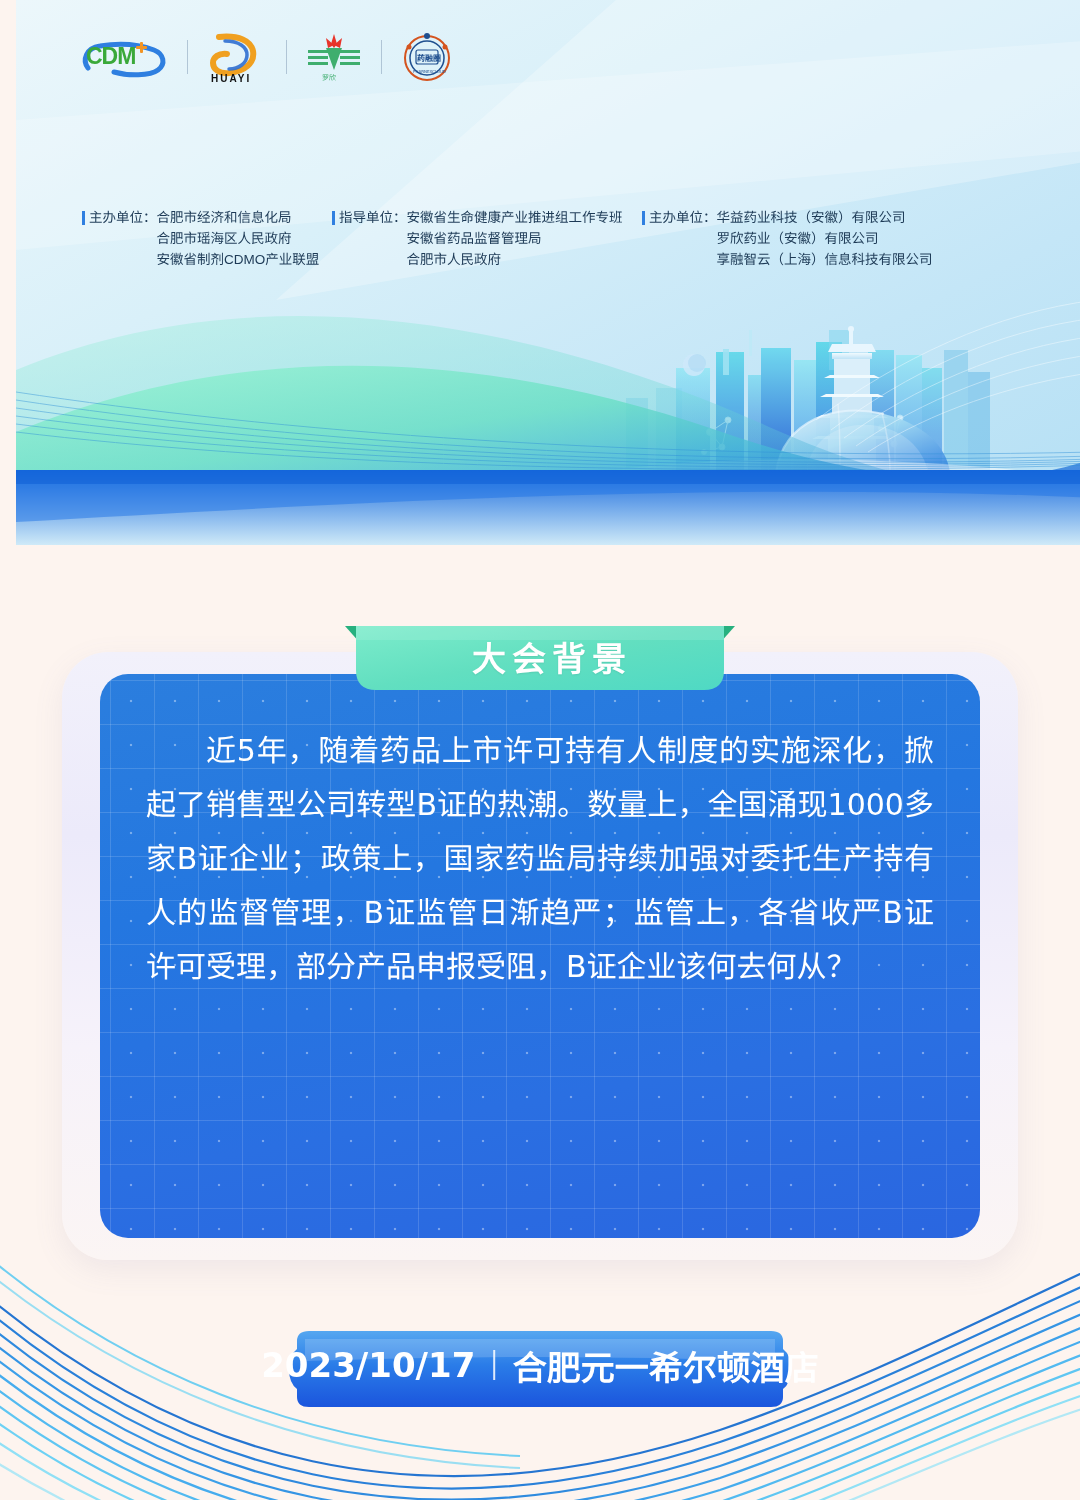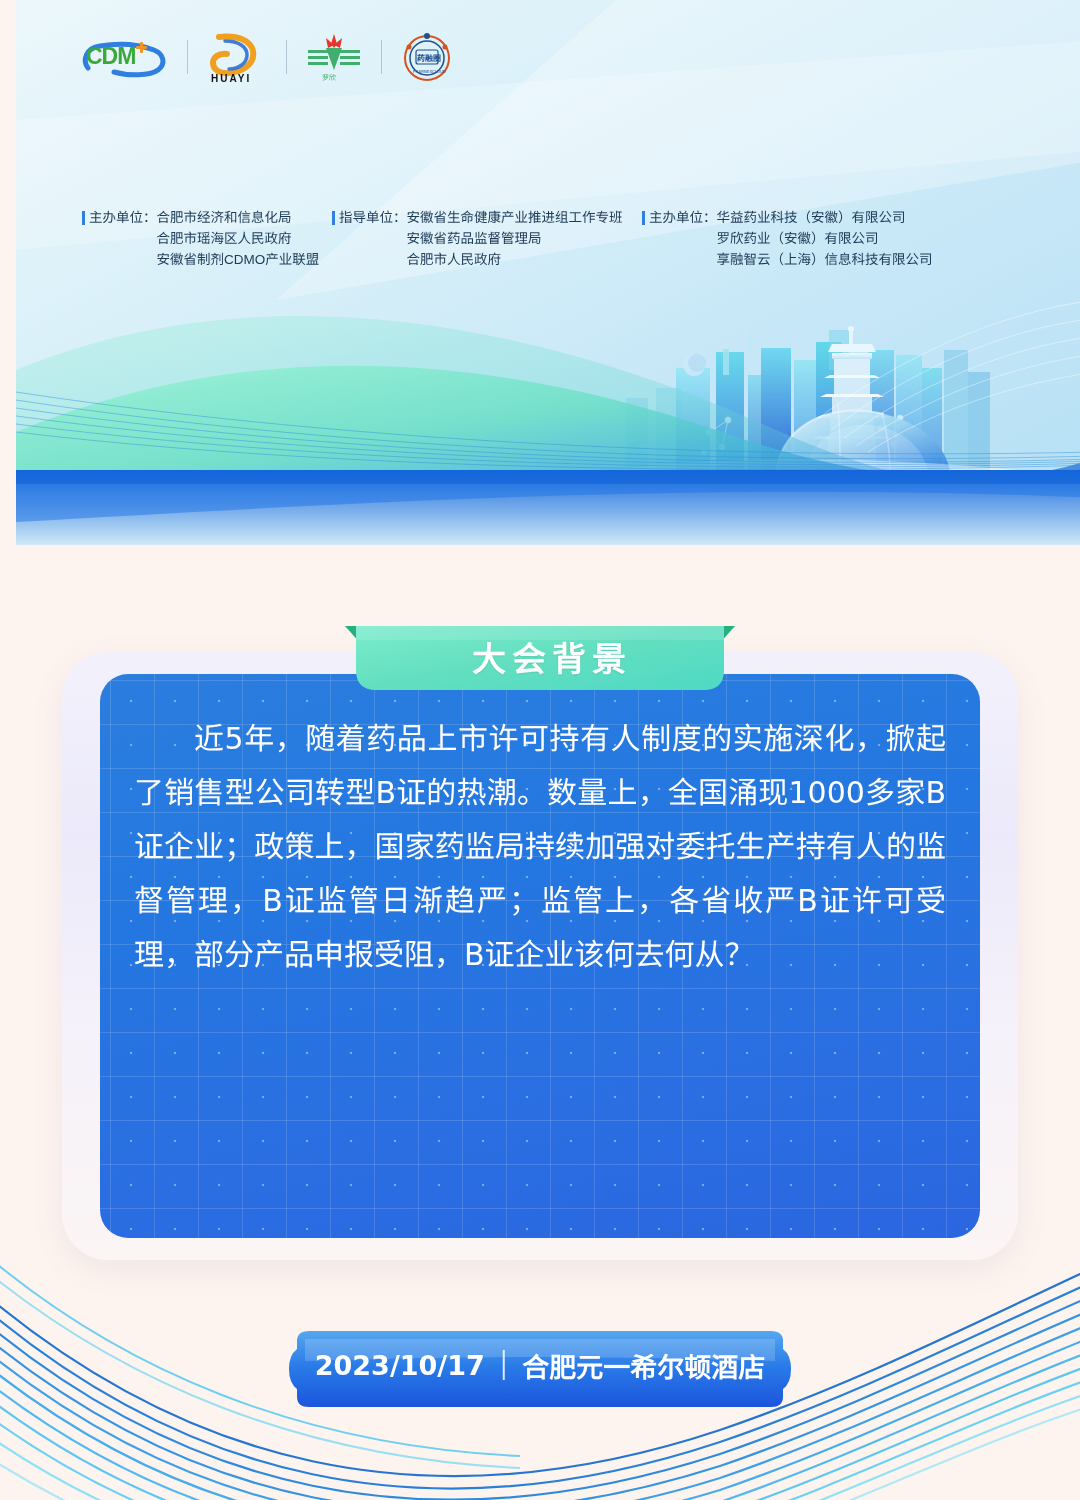--- a/index.html
+++ b/index.html
@@ -93,32 +93,32 @@
     position:relative;z-index:3;
     padding:34px 30px 0 30px;
     color:#ffffff;
     font-size:30px;
     line-height:54px;
     text-align:justify;
     text-justify:inter-ideograph;
     font-family:"DejaVu Sans","Liberation Sans",sans-serif;
     letter-spacing:0px;
   }
-  .card-text p{margin:4px;text-indent:2em;}
+  .card-text p{margin:16px;text-indent:2em;}
   .card-text p + p{margin-top:0px;}
   .bold{font-weight:700;}
 
   
   .foot-svg{position:absolute;left:0;top:1230px;width:1080px;height:270px;z-index:5;}
   .date-pill{
     position:absolute;left:50%;transform:translateX(-50%);top:1337px;
     z-index:14;
     height:56px;display:flex;align-items:center;justify-content:center;
     padding:0 34px;
-    color:#fff;font-size:27px;font-weight:700;white-space:nowrap;
+    color:#fff;font-size:34px;font-weight:700;white-space:nowrap;
     font-family:"DejaVu Sans","Liberation Sans",sans-serif;
   }
   .pill-bg{position:absolute;left:50%;transform:translateX(-50%);top:1327px;z-index:12;}
   .date-pill .sep{display:inline-block;width:1.5px;height:30px;background:rgba(255,255,255,.85);margin:0 18px;vertical-align:-5px;}
 </style>
 </head>
 <body>
 
 <div class="poster">
 

